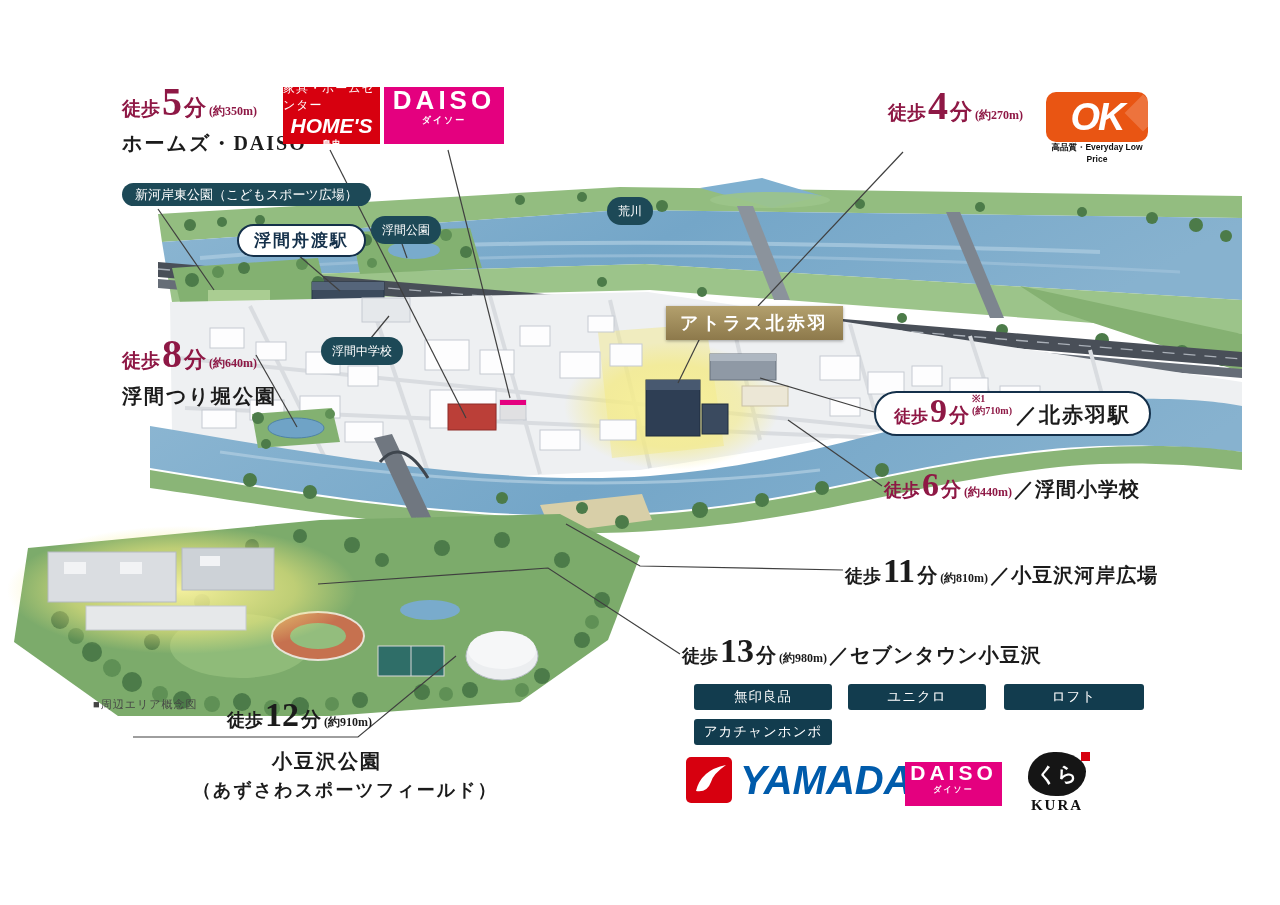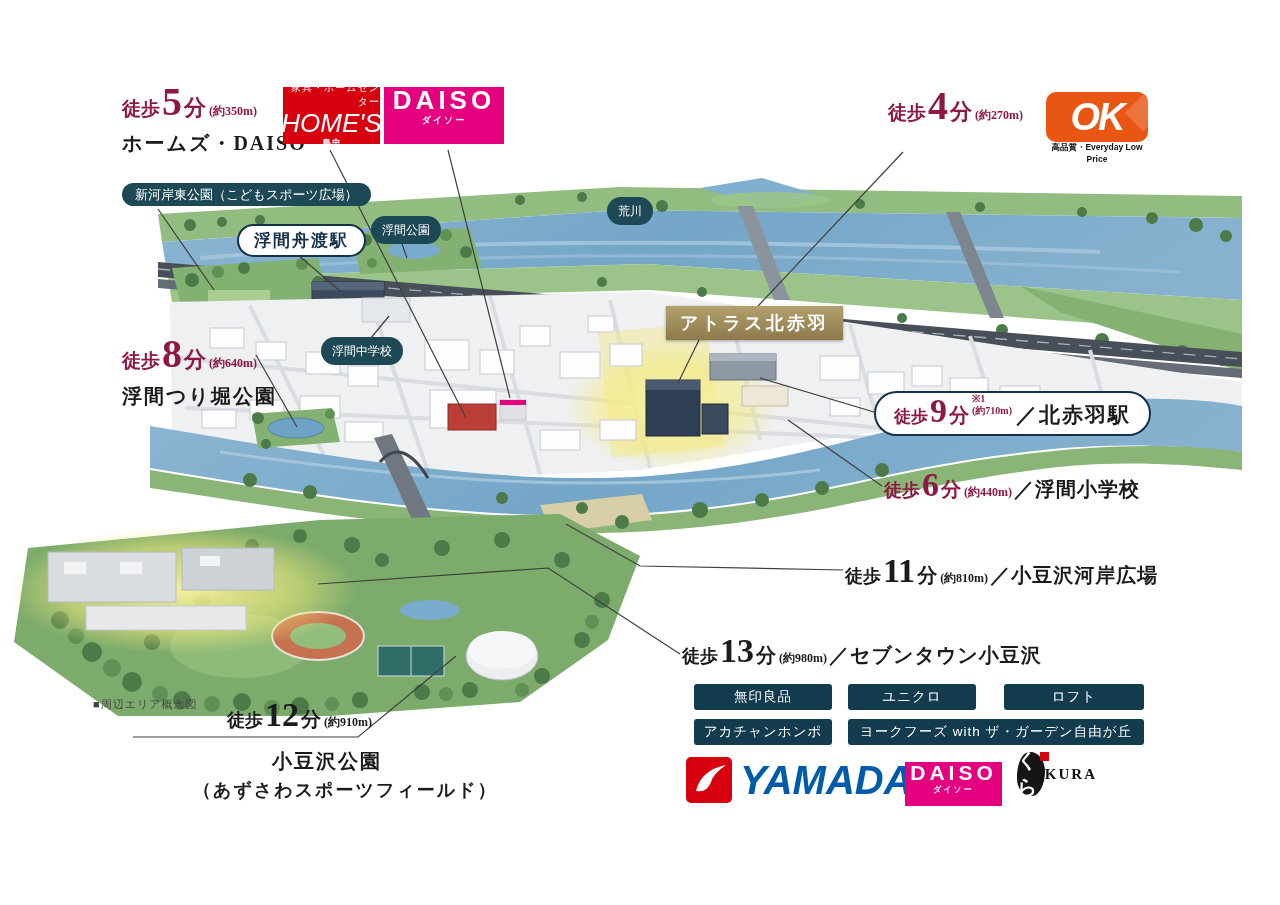--- a/index.html
+++ b/index.html
@@ -46,42 +46,42 @@
   .stbox .stname{font-size:21px;font-weight:700;color:var(--text-black);letter-spacing:2px;}
 
   
   .tenant{position:absolute;background:var(--tenant-navy);color:#fff;font-size:13.5px;height:26px;
         line-height:26px;text-align:center;border-radius:3px;letter-spacing:1px;
         font-family:"Liberation Sans","DejaVu Sans",sans-serif;}
 
   
   .homes-logo{width:97px;height:57px;background:var(--homes-red);color:#fff;display:flex;flex-direction:column;
         align-items:center;justify-content:center;font-family:"Liberation Sans","DejaVu Sans",sans-serif;}
-  .homes-logo .tag{font-size:10px;letter-spacing:1px;text-align:right;}
-  .homes-logo .nm{font-size:26px;font-weight:400;font-style:italic;letter-spacing:0;line-height:1.1;}
+  .homes-logo .tag{font-size:12px;letter-spacing:1px;}
+  .homes-logo .nm{font-size:21px;font-weight:700;font-style:italic;letter-spacing:0;line-height:1.1;}
   .homes-logo .sub{font-size:9px;font-weight:700;}
   .daiso-logo{background:var(--daiso-pink);color:#fff;display:flex;flex-direction:column;align-items:center;
         justify-content:flex-start;font-family:"Liberation Sans","DejaVu Sans",sans-serif;}
   .daiso-logo .nm{font-weight:800;letter-spacing:4px;line-height:1.05;}
   .daiso-logo .sub{font-weight:700;}
   .daiso-top{width:120px;height:57px;}  .daiso-top .nm{font-size:26px;} .daiso-top .sub{font-size:9px;letter-spacing:2px;}
   .daiso-bottom{width:97px;height:44px;} .daiso-bottom .nm{font-size:21px;} .daiso-bottom .sub{font-size:8px;letter-spacing:2px;}
   .ok-logo{width:102px;height:50px;background:var(--ok-orange);border-radius:10px;display:flex;align-items:center;
         justify-content:center;color:#fff;font-family:"Liberation Sans","DejaVu Sans",sans-serif;
         font-weight:900;font-style:italic;font-size:38px;letter-spacing:-2px;position:relative;overflow:hidden;}
   .ok-logo::after{content:"";position:absolute;right:-8px;top:8px;width:26px;height:26px;background:#fff;
         transform:rotate(45deg);opacity:.18;}
   .ok-caption{font-size:8.5px;font-weight:700;color:#111;width:102px;text-align:center;letter-spacing:0;
         font-family:"Liberation Sans","DejaVu Sans",sans-serif;}
   .yamada-logo{display:flex;align-items:center;gap:8px;}
   .yamada-logo .mark{width:46px;height:46px;background:var(--logo-red);border-radius:5px;display:flex;
         align-items:center;justify-content:center;}
   .yamada-logo .nm{font-family:"Liberation Sans","DejaVu Sans",sans-serif;font-weight:900;font-style:italic;
         font-size:40px;color:var(--yamada-blue);letter-spacing:0;}
-  .kura-logo{display:flex;flex-direction:row;align-items:center;width:80px;}
+  .kura-logo{display:flex;flex-direction:column;align-items:center;width:80px;}
   .kura-logo .blob{width:58px;height:44px;background:#151515;color:#fff;display:flex;align-items:center;
         justify-content:center;font-size:20px;font-weight:700;border-radius:46% 54% 50% 50%/58% 46% 58% 42%;
         position:relative;}
   .kura-logo .blob::after{content:"";position:absolute;right:-4px;top:0;width:9px;height:9px;background:var(--logo-red);}
   .kura-logo .nm{font-family:Liberation Serif, serif;font-weight:900;font-size:15px;
         color:#111;letter-spacing:2px;margin-top:1px;}
 
   .caption{font-family:"Liberation Sans","DejaVu Sans",sans-serif;font-size:11px;color:#444;letter-spacing:1px;}
   .big-name{font-size:20px;font-weight:700;letter-spacing:2px;white-space:nowrap;}
 </style>
@@ -414,24 +414,23 @@
 
   <div class="abs walkrow inline" style="left:682px;top:636px;">
     <span class="prefix">徒歩</span>
     <span class="num">13</span>
     <span class="unit">分</span>
     <span class="dist">(約980m)</span>
     <span class="nm">／セブンタウン小豆沢</span>
   </div>
 
   <div class="tenant" style="left:694px;top:684px;width:138px;">無印良品</div>
-  <div class="tenant" style="left:848px;top:684px;width:128px;">ユニクロ</div>
+  <div class="tenant" style="left:848px;top:684px;width:138px;">ユニクロ</div>
   <div class="tenant" style="left:1004px;top:684px;width:140px;">ロフト</div>
   <div class="tenant" style="left:694px;top:719px;width:138px;">アカチャンホンポ</div>
-  <div class="tenant" style="left:848px;top:719px;width:296px;">ヨークフーズ with ザ・ガーデン自由が丘</div>
 
   <div class="abs caption" style="left:93px;top:697px;">■周辺エリア概念図</div>
   <div class="abs walkrow inline" style="left:227px;top:700px;">
     <span class="prefix">徒歩</span>
     <span class="num">12</span>
     <span class="unit">分</span>
     <span class="dist">(約910m)</span>
   </div>
   <div class="abs big-name" style="left:272px;top:748px;">小豆沢公園</div>
   <div class="abs big-name" style="left:193px;top:778px;font-size:18px;">（あずさわスポーツフィールド）</div>

